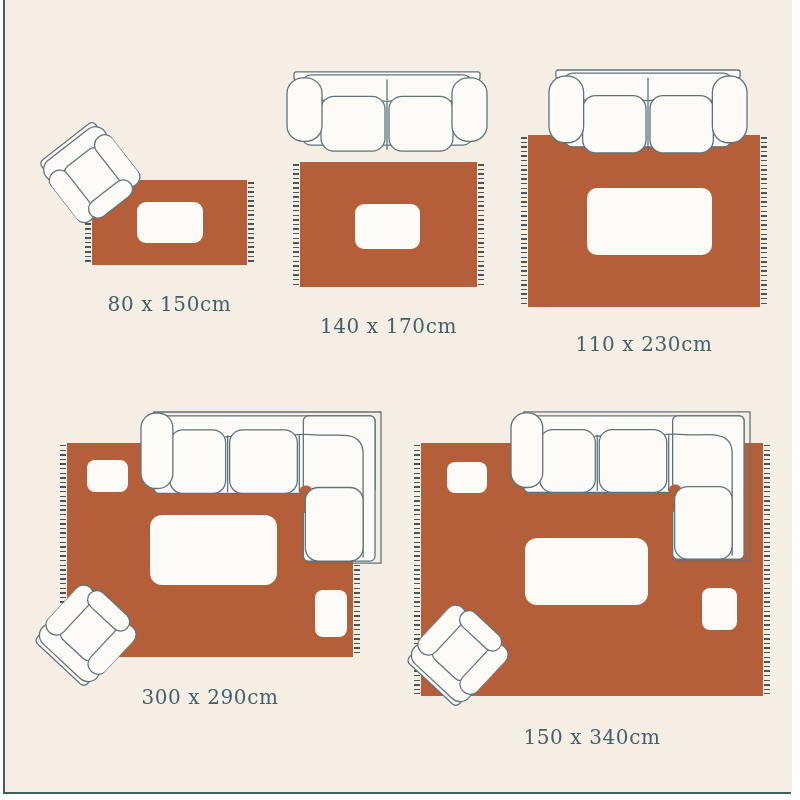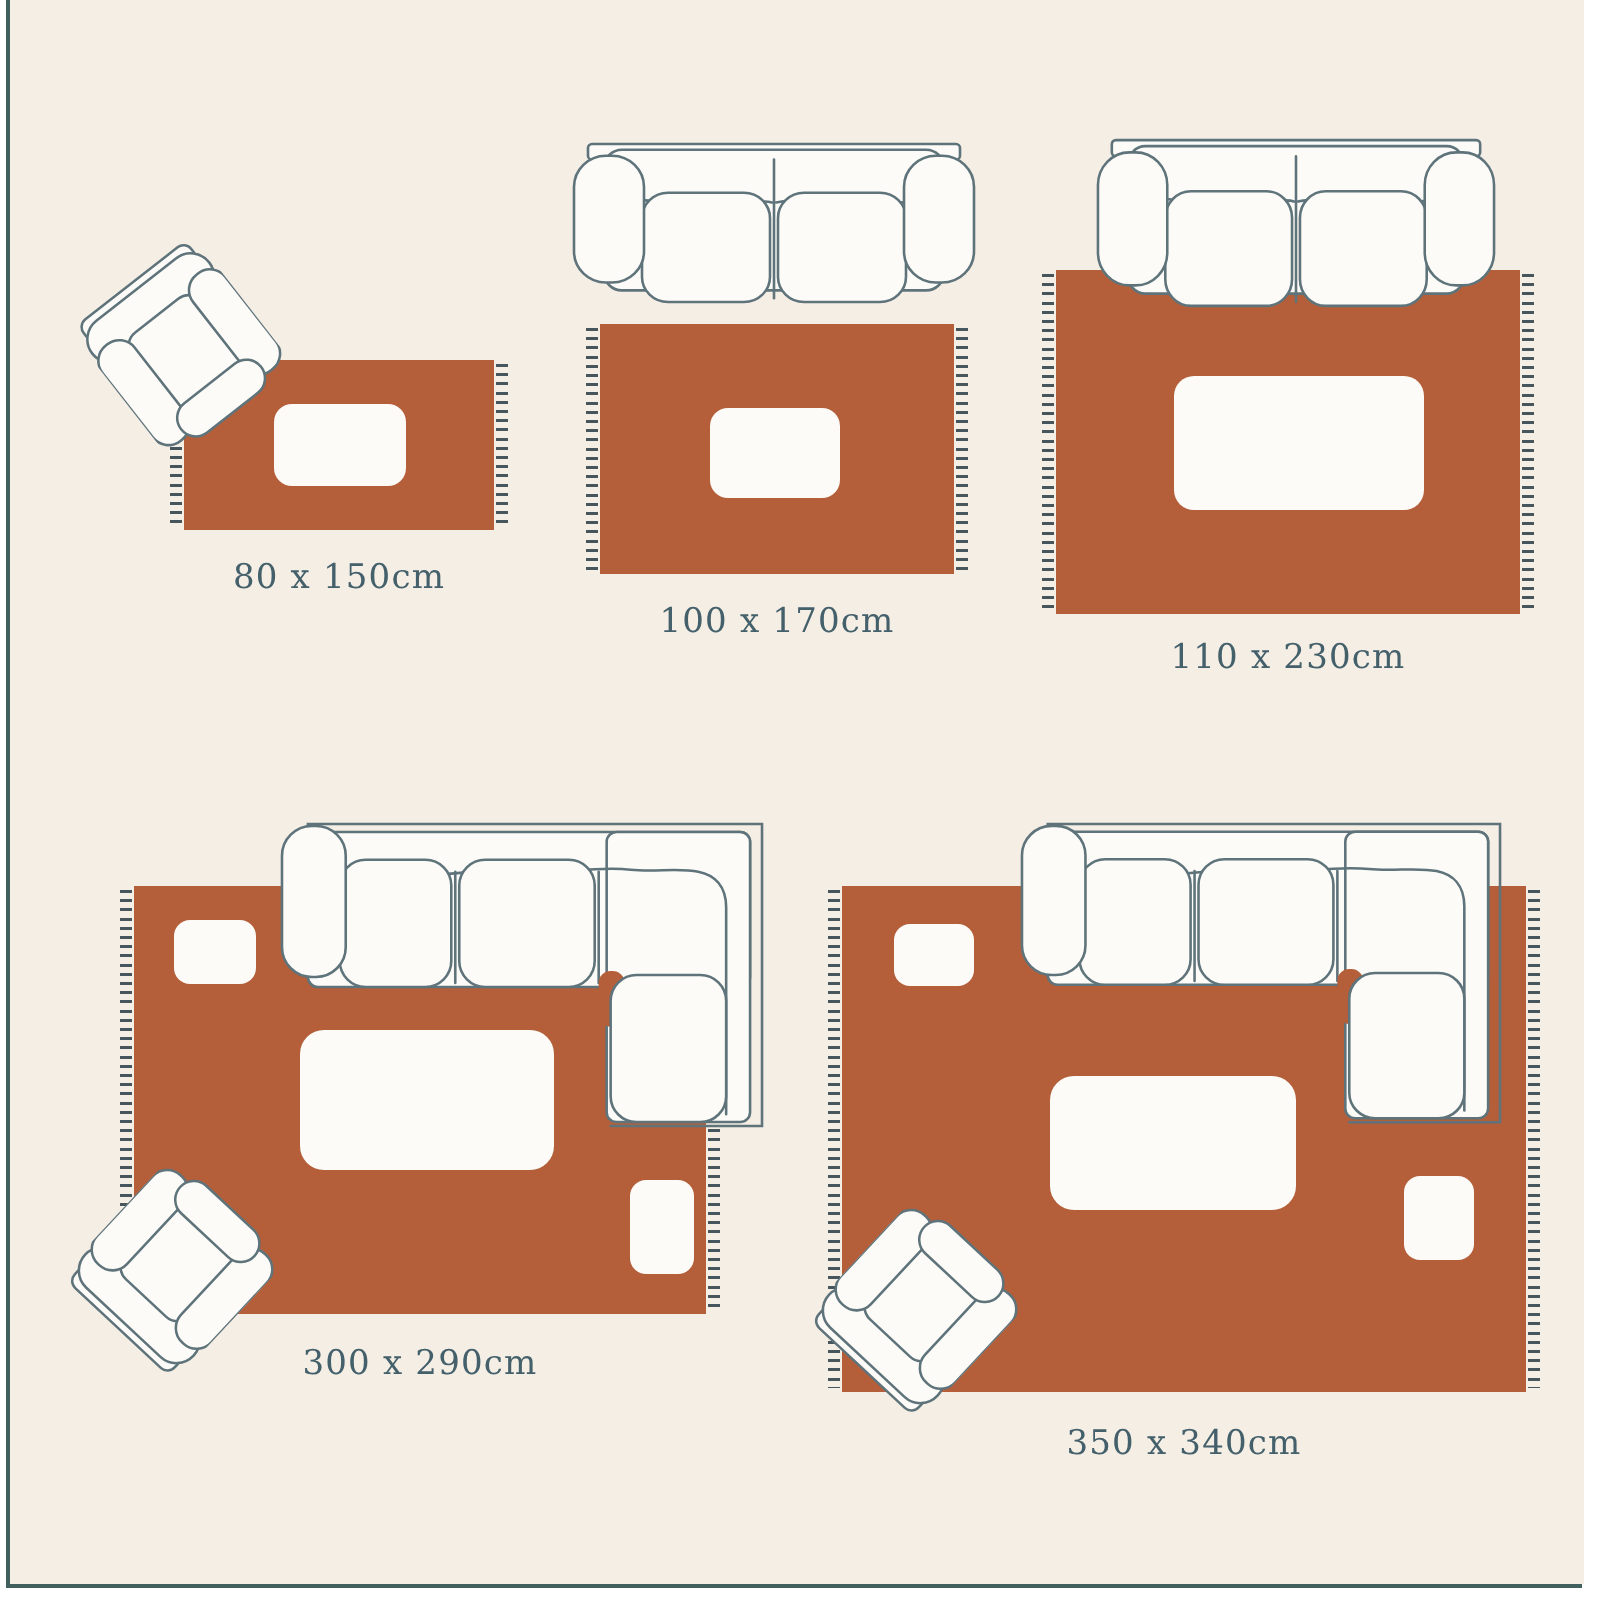--- a/index.html
+++ b/index.html
@@ -13,22 +13,22 @@
   .rug{position:absolute;background:var(--rug,#b45f3a);}
   .rug::before,.rug::after{content:"";position:absolute;top:2px;bottom:2px;width:6px;
      background:repeating-linear-gradient(to bottom,var(--fringe,#46565c) 0 1.5px,transparent 1.5px 4.6px);}
   .rug::before{left:-7px;}
   .rug::after{right:-7px;}
   .ctable{position:absolute;background:var(--furniture-fill,#fcfbf7);border-radius:10px;}
   .stable{position:absolute;background:var(--furniture-fill,#fcfbf7);border-radius:8px;}
   .furn{position:absolute;}
   .ln{fill:var(--furniture-fill,#fcfbf7);stroke:var(--furniture-outline,#5f737b);stroke-width:1.3;}
   .st{fill:none;stroke:var(--furniture-outline,#5f737b);stroke-width:1.3;stroke-linecap:round;}
-  .size-label{position:absolute;text-align:center;font-size:17px;letter-spacing:0.6px;
-      color:var(--label-text,#44606b);}
+  .size-label{position:absolute;text-align:center;font-size:20px;letter-spacing:0.6px;
+      color:var(--label-text,#44606b);margin-top:13px;}
 </style>
 </head>
 <body>
 
 <div class="stage">
   <div class="canvas"></div>
   <div class="frame-left"></div>
   <div class="frame-bottom"></div>
 
   <svg width="0" height="0" style="position:absolute" aria-hidden="true">
@@ -76,21 +76,21 @@
       </svg>
     <div class="size-label" style="left:92px;top:279px;width:155px">80 x 150cm</div>
   </div>
 
   <div class="abs" style="left:0;top:0;width:1px;height:1px;overflow:visible">
     <div class="rug" style="left:300px;top:162px;width:177px;height:125px"></div>
     <svg class="furn" style="left:285px;top:71px" width="204" height="82" viewBox="0 0 204 84" preserveAspectRatio="none">
         <use href="#sofa2"></use>
       </svg>
     <div class="ctable" style="left:355px;top:204px;width:65px;height:45px;border-radius:9px"></div>
-    <div class="size-label" style="left:300px;top:301px;width:177px">100 x 170cm</div>
+    <div class="size-label" style="left:300px;top:301px;width:177px">140 x 170cm</div>
   </div>
 
   <div class="abs" style="left:0;top:0;width:1px;height:1px;overflow:visible">
     <div class="rug" style="left:528px;top:135px;width:232px;height:172px"></div>
     <svg class="furn" style="left:547px;top:69px" width="202" height="86" viewBox="0 0 204 84" preserveAspectRatio="none">
         <use href="#sofa2"></use>
       </svg>
     <div class="ctable" style="left:587px;top:188px;width:125px;height:67px;border-radius:10px"></div>
     <div class="size-label" style="left:528px;top:319px;width:232px">110 x 230cm</div>
   </div>
@@ -113,15 +113,15 @@
     <div class="rug" style="left:421px;top:443px;width:342px;height:253px"></div>
     <div class="stable" style="left:447px;top:462px;width:40px;height:31px"></div>
     <div class="ctable" style="left:525px;top:538px;width:123px;height:67px;border-radius:12px"></div>
     <div class="stable" style="left:702px;top:588px;width:35px;height:42px"></div>
     <svg class="furn" style="left:510px;top:410px" width="242" height="155" viewBox="0 0 244 158" preserveAspectRatio="none">
         <use href="#sectional"></use>
       </svg>
     <svg class="furn" style="left:420px;top:612px;transform:rotate(-137deg)" width="78" height="84" viewBox="0 0 80 86" preserveAspectRatio="none">
         <use href="#armchair1"></use>
       </svg>
-    <div class="size-label" style="left:421px;top:712px;width:342px">350 x 340cm</div>
+    <div class="size-label" style="left:421px;top:712px;width:342px">150 x 340cm</div>
   </div>
 </div>
 
 </body></html>

